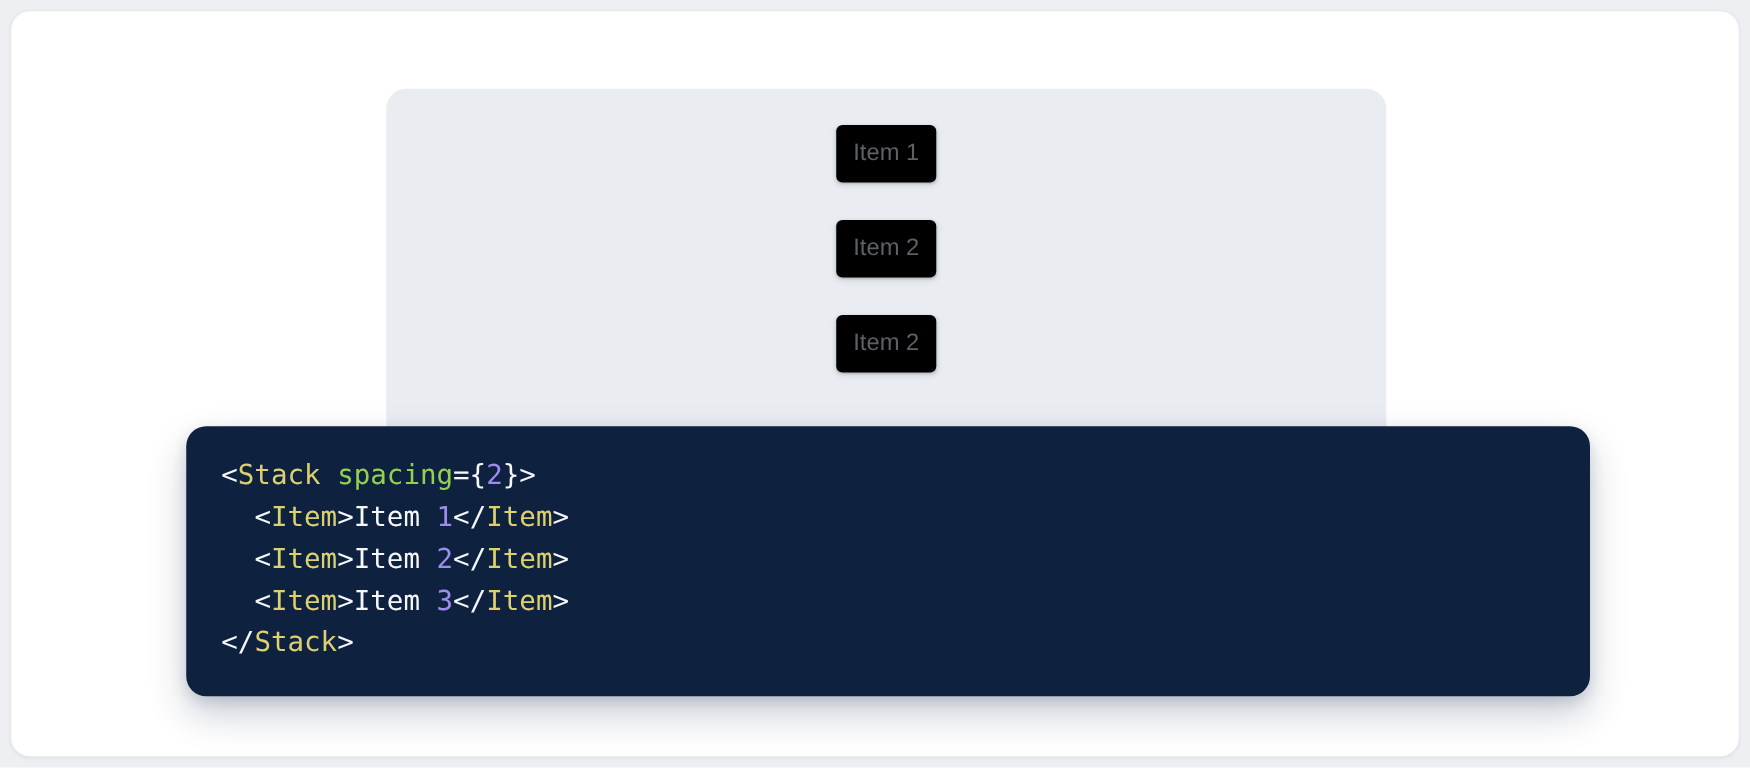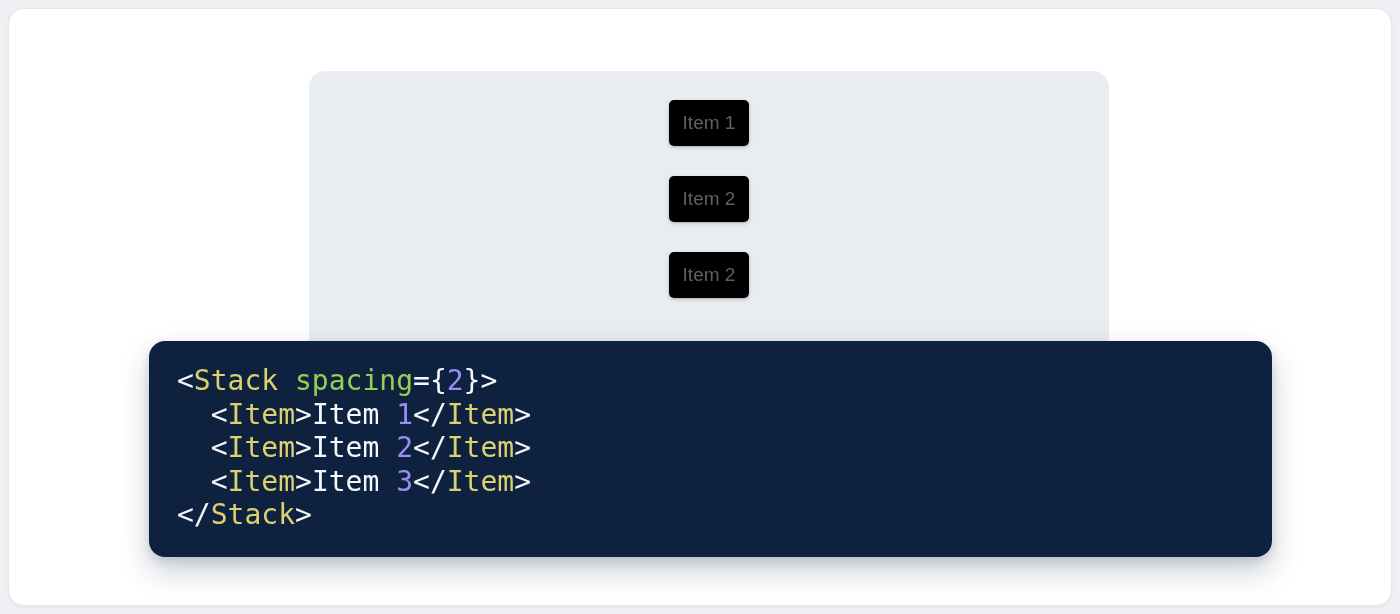--- a/index.html
+++ b/index.html
@@ -69,21 +69,21 @@
     width: 1123px; height: 216px;
     background: var(--code-bg);
     border-radius: 16px;
     box-shadow: 0 14px 30px rgba(9,30,66,0.22), 0 4px 10px rgba(9,30,66,0.12);
     overflow: hidden;
   }
   .code {
     margin: 0;
     padding: 23px 28px 0 28px;
     font-family: "DejaVu Sans Mono", "Liberation Mono", monospace;
-    font-size: 28px;
+    font-size: 22px;
     line-height: 33.6px;
   }
   .code-line { white-space: pre; }
   .tok-punct  { color: var(--token-punct); }
   .tok-tag    { color: var(--token-tag); }
   .tok-attr   { color: var(--token-attr); }
   .tok-num    { color: var(--token-number); }
   .tok-plain  { color: var(--token-plain); }
 </style>
 </head>

